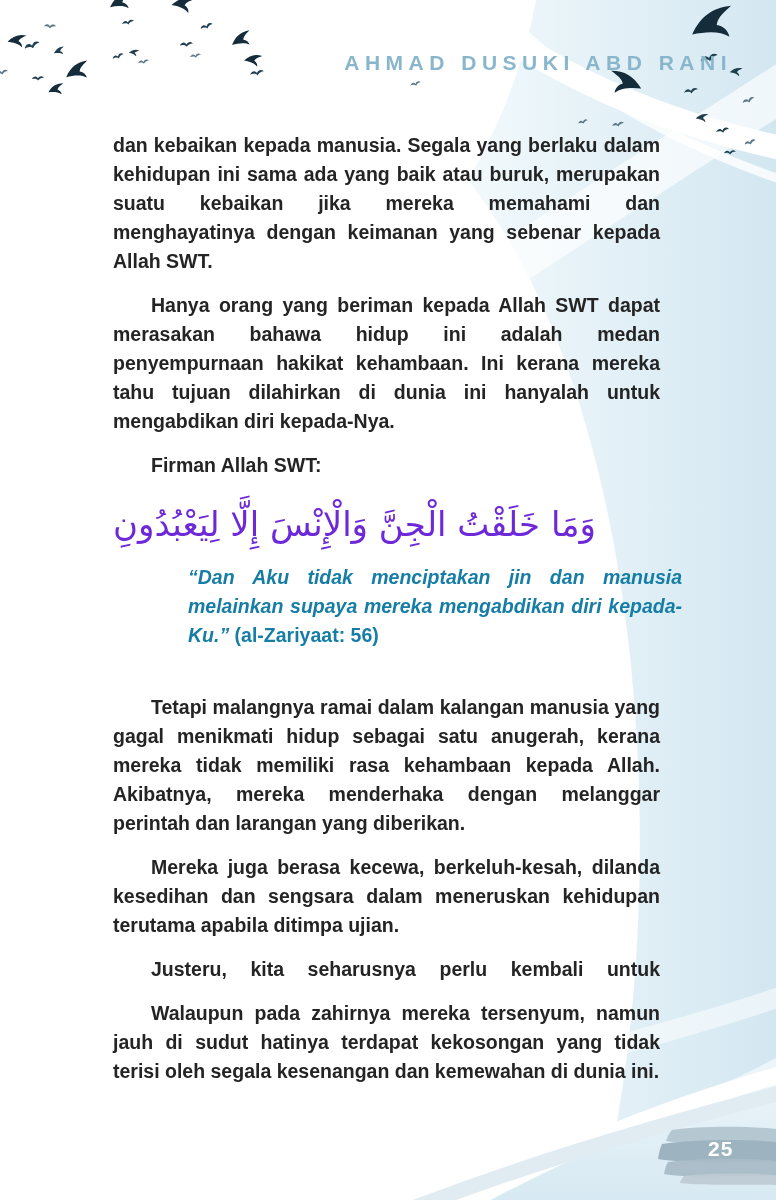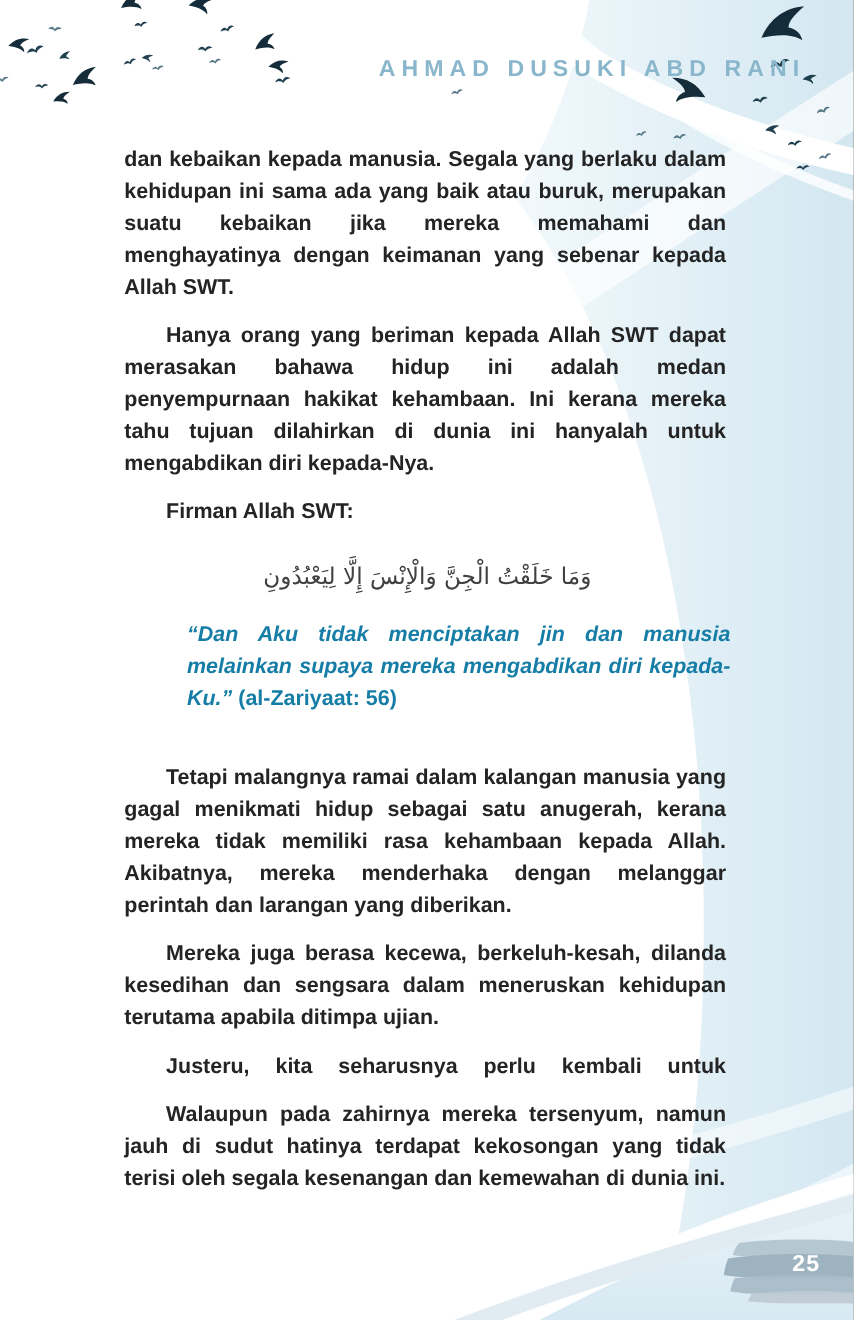--- a/index.html
+++ b/index.html
@@ -19,37 +19,37 @@
     color:var(--header-blue,#8ab6cc);white-space:nowrap;
   }
   .content{
     position:absolute;left:113px;top:131px;width:551px;
     font-size:19.5px;line-height:29px;
   }
   .content p{margin:0 4px 15px 0;text-align:justify;font-weight:bold;}
   .content p.indent{text-indent:38px;}
   .content p.last-line-justify{text-align-last:justify;}
   .arabic{
-    direction:rtl;text-align:center;
+    direction:rtl;text-align:left;
     font-family:"DejaVu Sans",sans-serif;
-    font-size:21px;line-height:58px;color:#404040;
+    font-size:34px;line-height:58px;color:#6d28d9;
     margin:14px 0 10px 0;
   }
   .quote{
-    margin:0 0 30px 57px;width:494px;
+    margin:0 0 30px 75px;width:494px;
     color:var(--quote-teal,#157da6);
     text-align:justify;line-height:29px;font-size:19.5px;
   }
   .quote .qtext{font-style:italic;font-weight:bold;}
   .quote .qref{font-style:normal;font-weight:bold;}
   .spacer-lg{height:13px;}
   .brush{position:absolute;left:658px;top:1122px;width:118px;height:66px;}
   .brush .page-num{
     position:absolute;left:50px;top:15px;width:50px;
-    text-align:center;color:#ffffff;font-weight:bold;font-size:21px;
+    text-align:left;color:#ffffff;font-weight:bold;font-size:21px;
     letter-spacing:1px;
   }
 </style>
 </head>
 <body>
 
 <div class="page" style="--header-blue: #8ab6cc; --quote-teal: #157da6; --body-text: #242424; --brush-stroke: #a2b8c4; --bg-tint: #d7e9f2;">
 
   <svg class="bg-decor" viewBox="0 0 776 1200" xmlns="http://www.w3.org/2000/svg">
     <defs>

